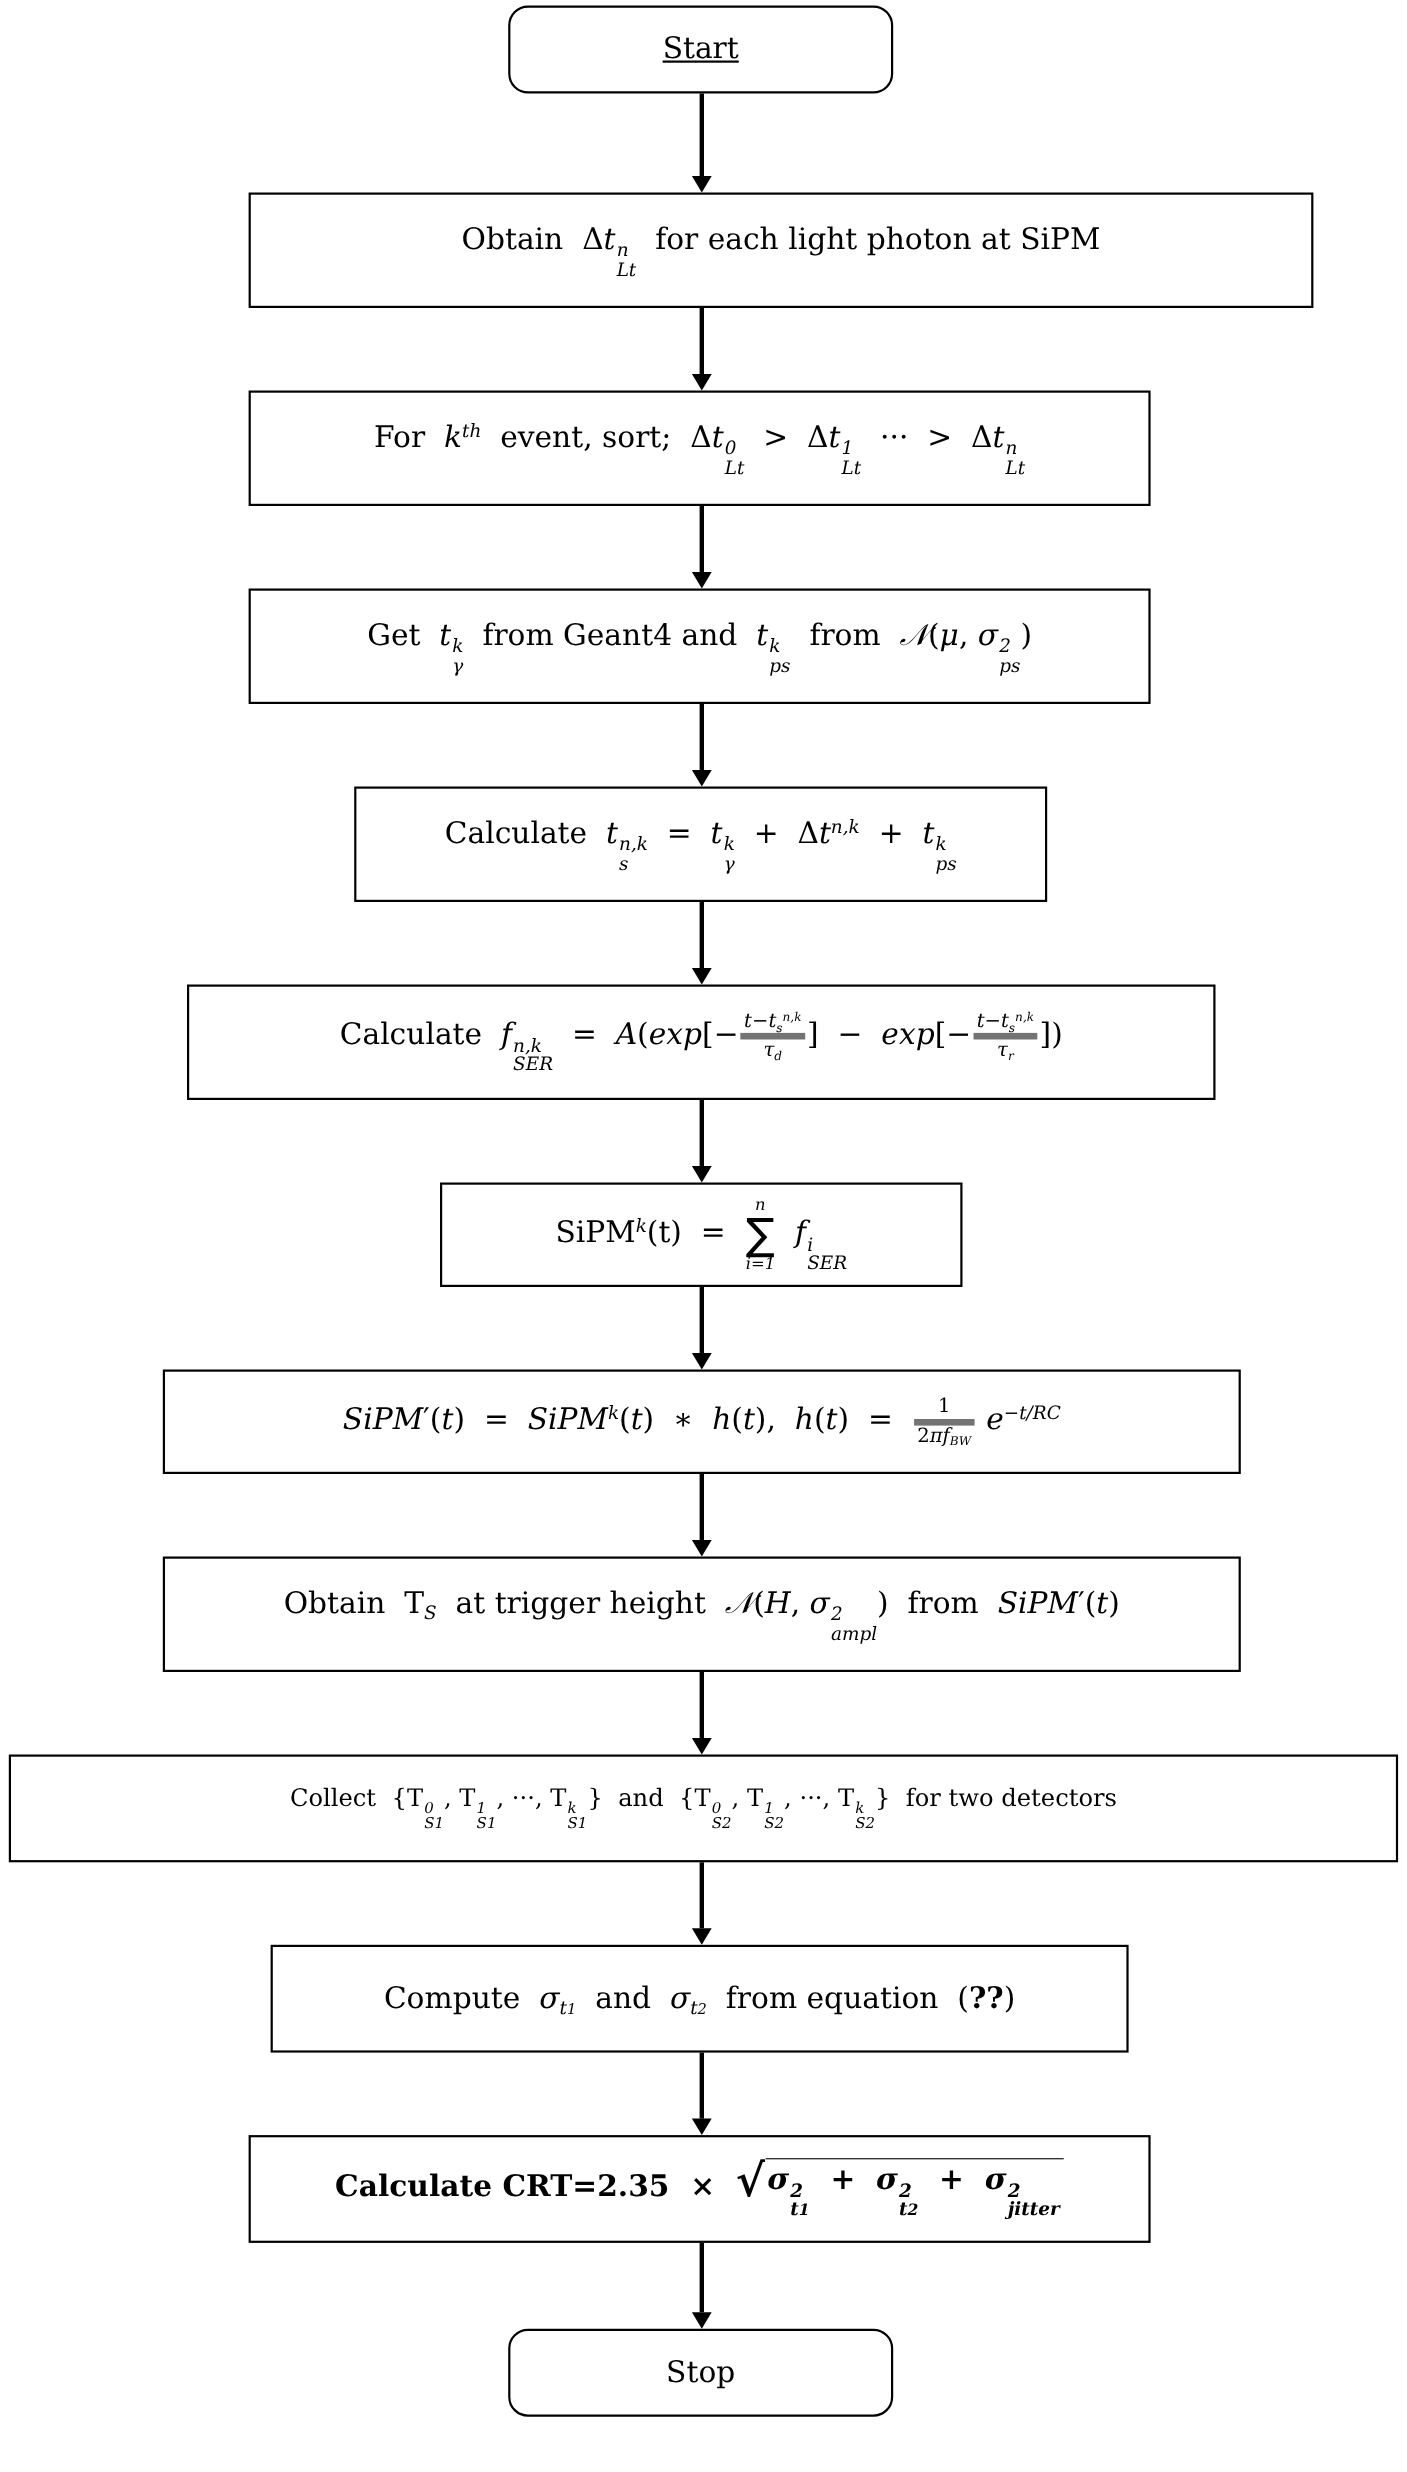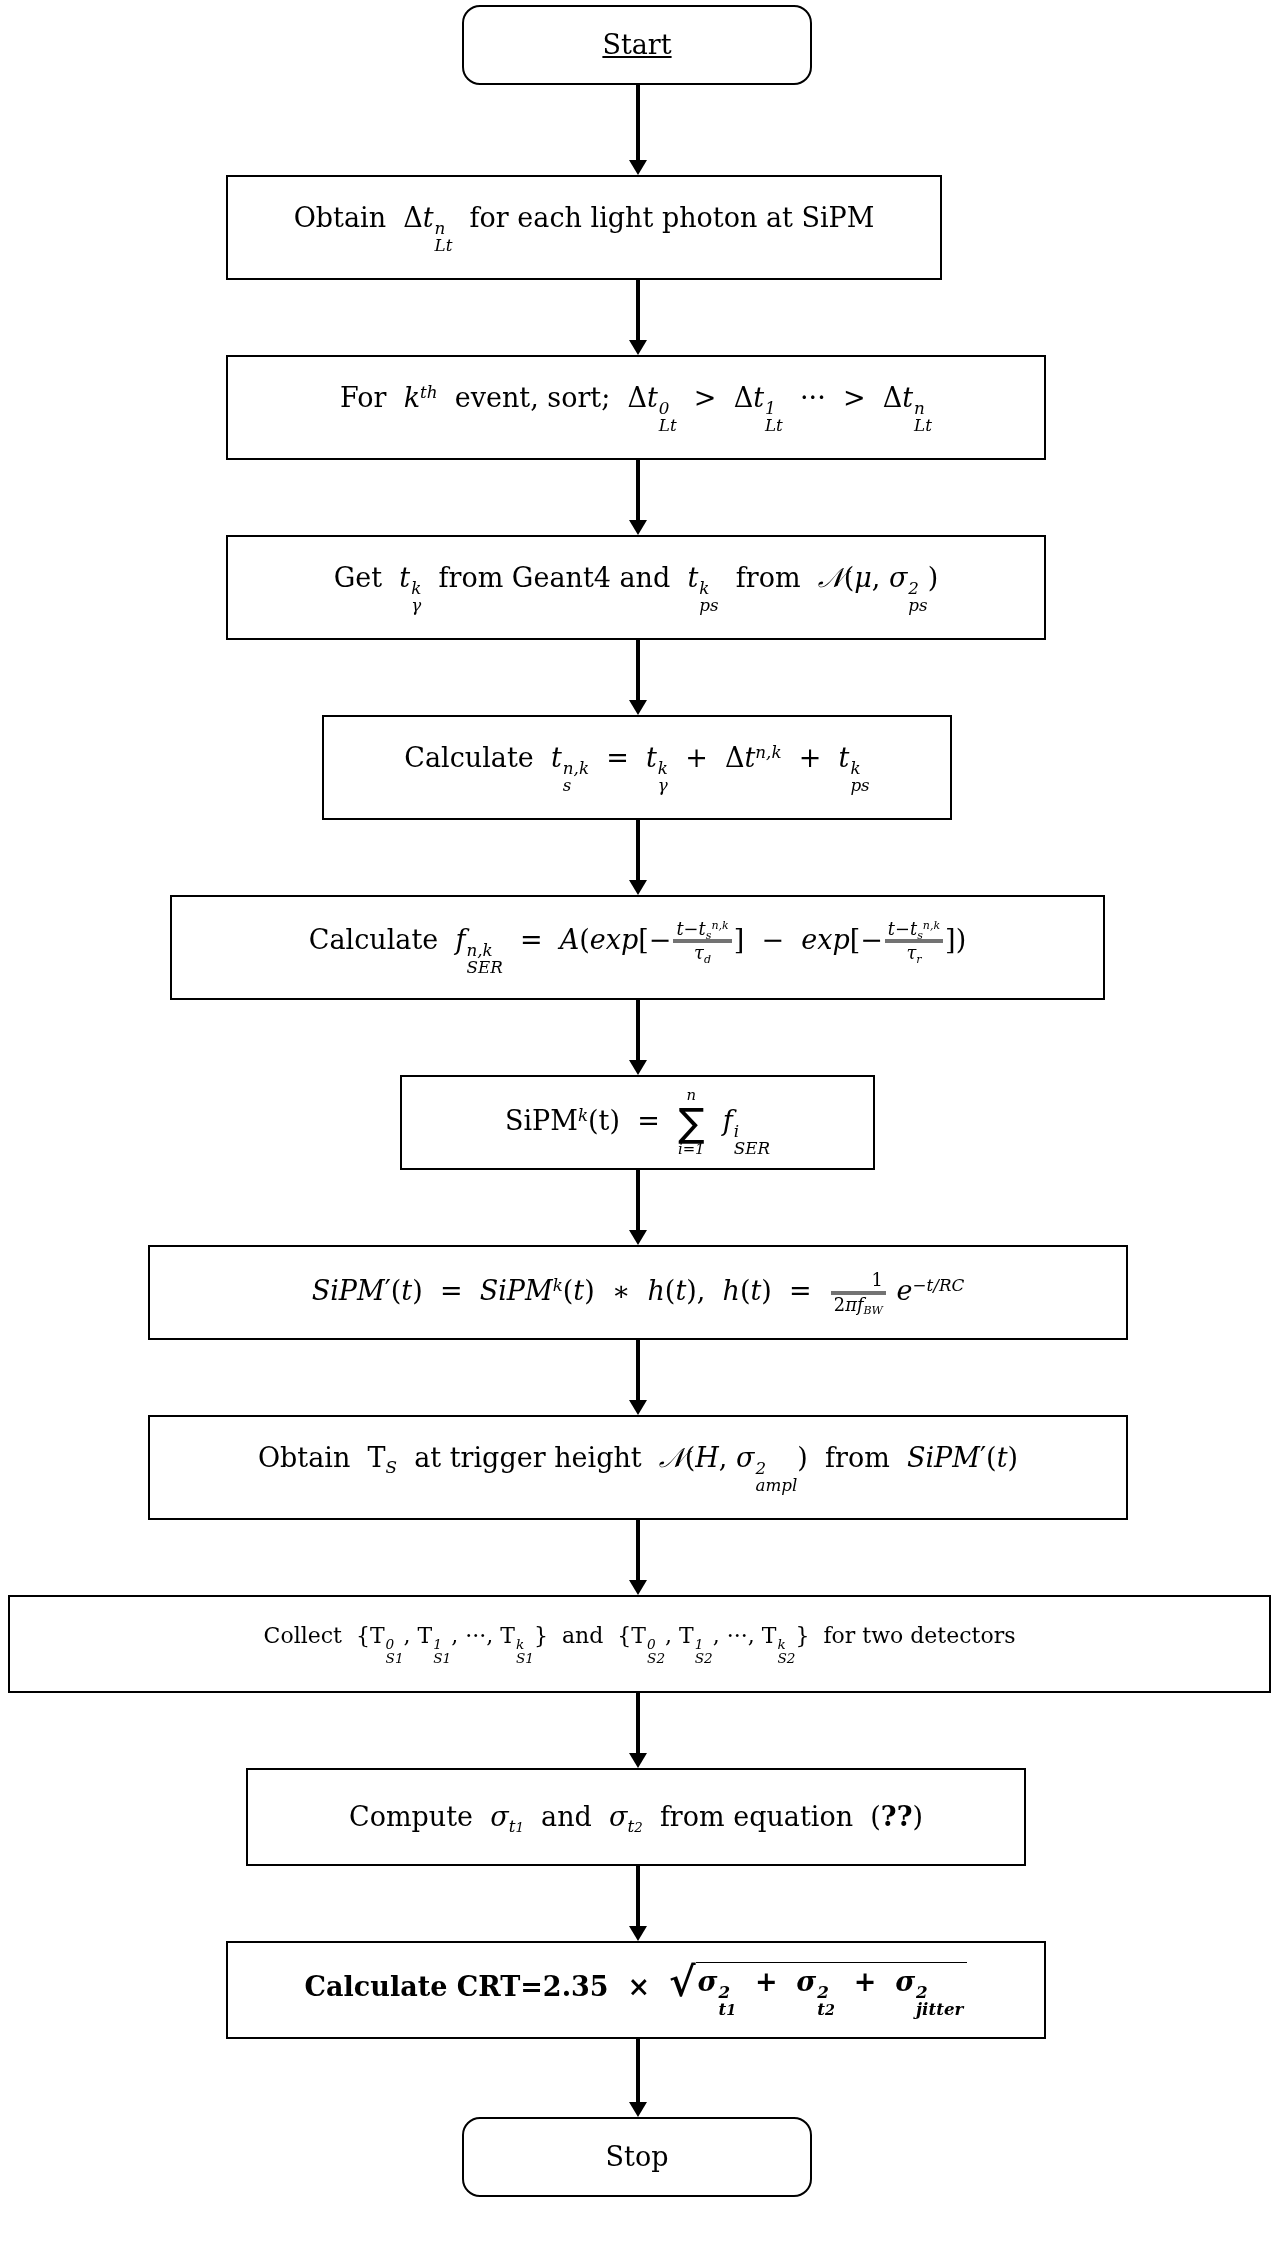--- a/index.html
+++ b/index.html
@@ -84,21 +84,21 @@
   }
   .frac {
     display: inline-flex;
     flex-direction: column;
     vertical-align: middle;
     font-size: 0.66em;
     line-height: 1.15;
     text-align: center;
     margin: 0 2px;
   }
-  .frac .num { border-bottom: 4px solid #737373; padding: 0 3px; text-align: right; }
+  .frac .num { border-bottom: 6px solid #737373; padding: 0 3px; }
   .frac .den { padding: 0 3px; }
   .sqrt {
     display: inline-flex;
     align-items: stretch;
   }
   .sqrt .radical { font-size: 1.5em; line-height: 1; }
   .sqrt .radicand {
     border-top: 1.5px solid #000;
     padding: 2px 4px 0 2px;
   }
@@ -121,21 +121,21 @@
 
   <div class="node terminal" style="left:462px; top:5px; width:350px; height:80px; font-size:27px;text-decoration:underline;">
     <span class="node-label">Start</span>
   </div>
 
   <div class="arrow" style="left:628px; top:85px; width:20px; height:90px;">
     <div class="shaft" style="height:75px;"></div>
     <div class="head"></div>
   </div>
 
-  <div class="node" style="left:226px; top:175px; width:716px; height:105px; font-size:27px;">
+  <div class="node" style="left:226px; top:175px; width:968px; height:105px; font-size:27px;">
     <span class="node-label">
       <span class="mu">Obtain</span>
       <span class="mu">&nbsp;Δ</span><span class="mi">t</span><span class="subsup">
           <span>n</span>
           <span>Lt</span>
         </span>
       &nbsp;<span class="mu">for each light photon at SiPM</span>
     </span>
   </div>
 

